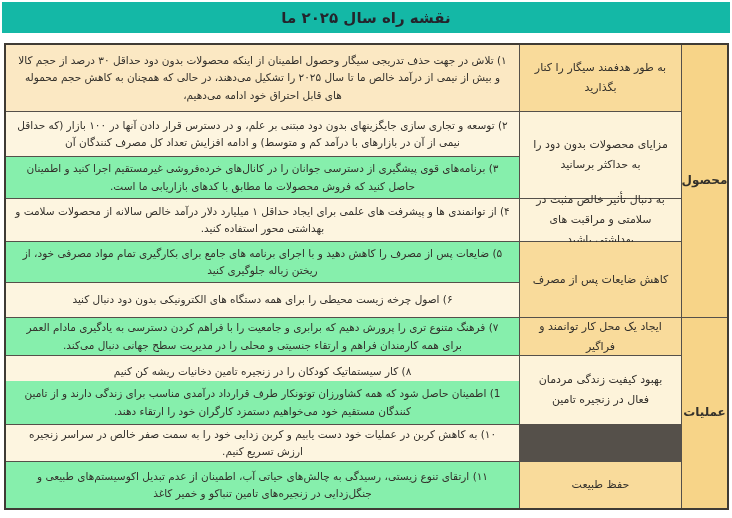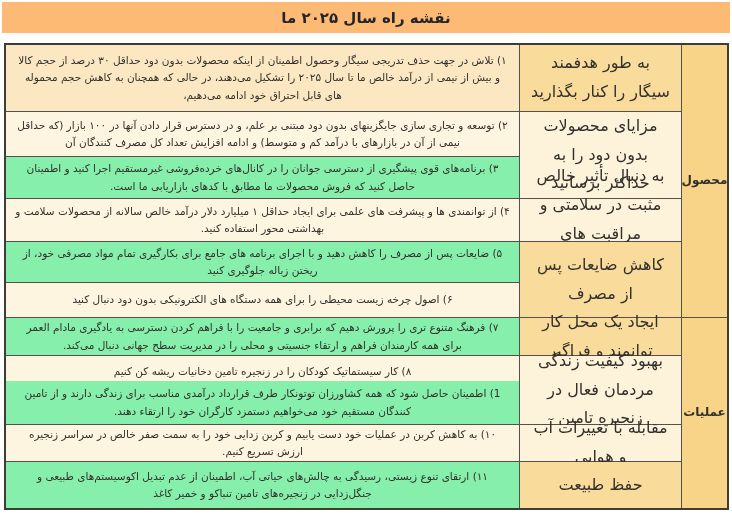--- a/index.html
+++ b/index.html
@@ -6,21 +6,21 @@
   body{
     width:732px;height:518px;overflow:hidden;background:#ffffff;
     font-family:"DejaVu Sans","Liberation Sans",sans-serif;
     color:#33302b;
     direction:rtl;
   }
   .page{position:relative;width:732px;height:518px;}
 
   
   .title-bar{
-    margin:2px 2px 0 2px;height:31px;background:#fdba74;
+    margin:2px 2px 0 2px;height:31px;background:#14b8a6;
     display:flex;align-items:center;justify-content:center;
   }
   .title-bar h1{
     margin:0;font-size:15px;font-weight:bold;color:#24242c;letter-spacing:0;
   }
 
   
   .roadmap{
     margin:10px 3px 0 4px;
     display:grid;
@@ -30,21 +30,21 @@
     background:#55504a;          
     border:2px solid #3f3b35;    
   }
   .cell{
     display:flex;align-items:center;justify-content:center;
     text-align:center;
     padding:16px 9px;
     font-size:10.5px;line-height:1.65;
     box-sizing:border-box;
   }
-  .goal{font-size:16px;line-height:1.8;padding:2px 10px;}
+  .goal{font-size:11px;line-height:1.8;padding:2px 10px;}
   .group{font-size:12px;font-weight:bold;padding:4px 3px;}
 
   
   .t-peach {background:#fbe8c3;}
   .t-cream {background:#fdf5e0;}
   .t-tan   {background:#86efac;}
   .t-gtan  {background:#f9db9b;}
   .t-gcream{background:#fdf3da;}
   .t-group {background:#f7d488;}
 
@@ -84,21 +84,20 @@
 
     <div class="cell group t-group group-product">محصول</div>
     <div class="cell group t-group group-operations">عملیات</div>
 
     <div class="cell goal t-gtan goal-0">به طور هدفمند سیگار را کنار بگذارید</div>
     <div class="cell goal t-gcream goal-1">مزایای محصولات بدون دود را به حداکثر برسانید</div>
     <div class="cell goal t-gcream goal-2">به دنبال تأثیر خالص مثبت در سلامتی و مراقبت های بهداشتی باشید</div>
     <div class="cell goal t-gtan goal-3">کاهش ضایعات پس از مصرف</div>
     <div class="cell goal t-gtan goal-4">ایجاد یک محل کار توانمند و فراگیر</div>
     <div class="cell goal t-gcream goal-5">بهبود کیفیت زندگی مردمان فعال در زنجیره تامین</div>
-    <div class="cell goal t-gcream goal-6">مقابله با تغییرات آب و هوایی</div>
     <div class="cell goal t-gtan goal-7">حفظ طبیعت</div>
 
     <div class="cell t-peach item-0">۱) تلاش در جهت حذف تدریجی سیگار وحصول اطمینان از اینکه محصولات بدون دود حداقل ۳۰ درصد از حجم کالا و بیش از نیمی از درآمد خالص ما تا سال ۲۰۲۵ را تشکیل می‌دهند، در حالی که همچنان به کاهش حجم محموله های قابل احتراق خود ادامه می‌دهیم،</div>
     <div class="cell t-cream item-1">۲) توسعه و تجاری سازی جایگزینهای بدون دود مبتنی بر علم، و در دسترس قرار دادن آنها در ۱۰۰ بازار (که حداقل نیمی از آن در بازارهای با درآمد کم و متوسط) و ادامه افزایش تعداد کل مصرف کنندگان آن</div>
     <div class="cell t-tan item-2">۳) برنامه‌های قوی پیشگیری از دسترسی جوانان را در کانال‌های خرده‌فروشی غیرمستقیم اجرا کنید و اطمینان حاصل کنید که فروش محصولات ما مطابق با کدهای بازاریابی ما است.</div>
     <div class="cell t-cream item-3">۴) از توانمندی ها و پیشرفت های علمی برای ایجاد حداقل ۱ میلیارد دلار درآمد خالص سالانه از محصولات سلامت و بهداشتی محور استفاده کنید.</div>
     <div class="cell t-tan item-4">۵) ضایعات پس از مصرف را کاهش دهید و با اجرای برنامه های جامع برای بکارگیری تمام مواد مصرفی خود، از ریختن زباله جلوگیری کنید</div>
     <div class="cell t-cream item-5">۶) اصول چرخه زیست محیطی را برای همه دستگاه های الکترونیکی بدون دود دنبال کنید</div>
     <div class="cell t-tan item-6">۷) فرهنگ متنوع تری را پرورش دهیم که برابری و جامعیت را با فراهم کردن دسترسی به یادگیری مادام العمر برای همه کارمندان فراهم و ارتقاء جنسیتی و محلی را در مدیریت سطح جهانی دنبال می‌کند.</div>
     <div class="cell t-cream item-7">۸) کار سیستماتیک کودکان را در زنجیره تامین دخانیات ریشه کن کنیم</div>

